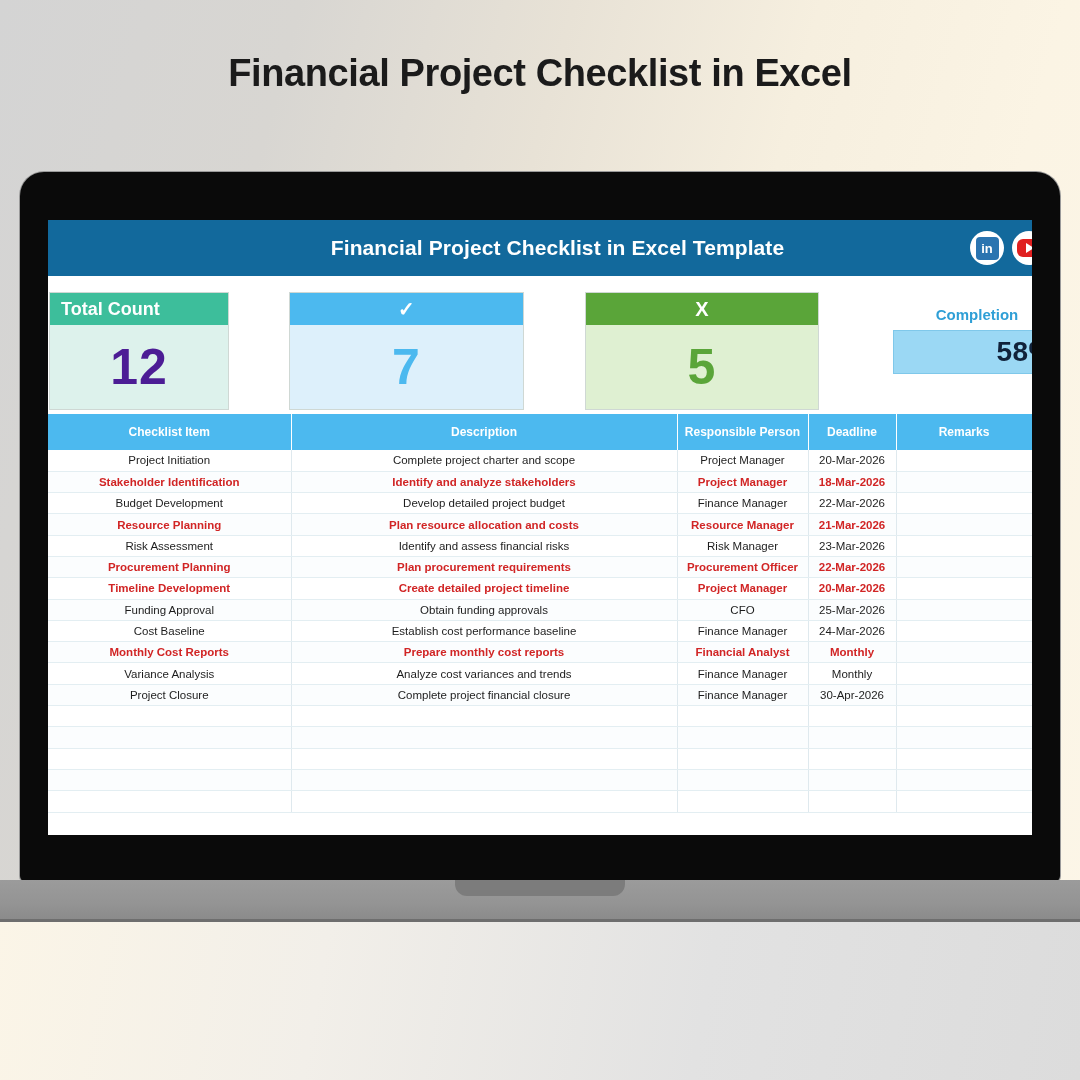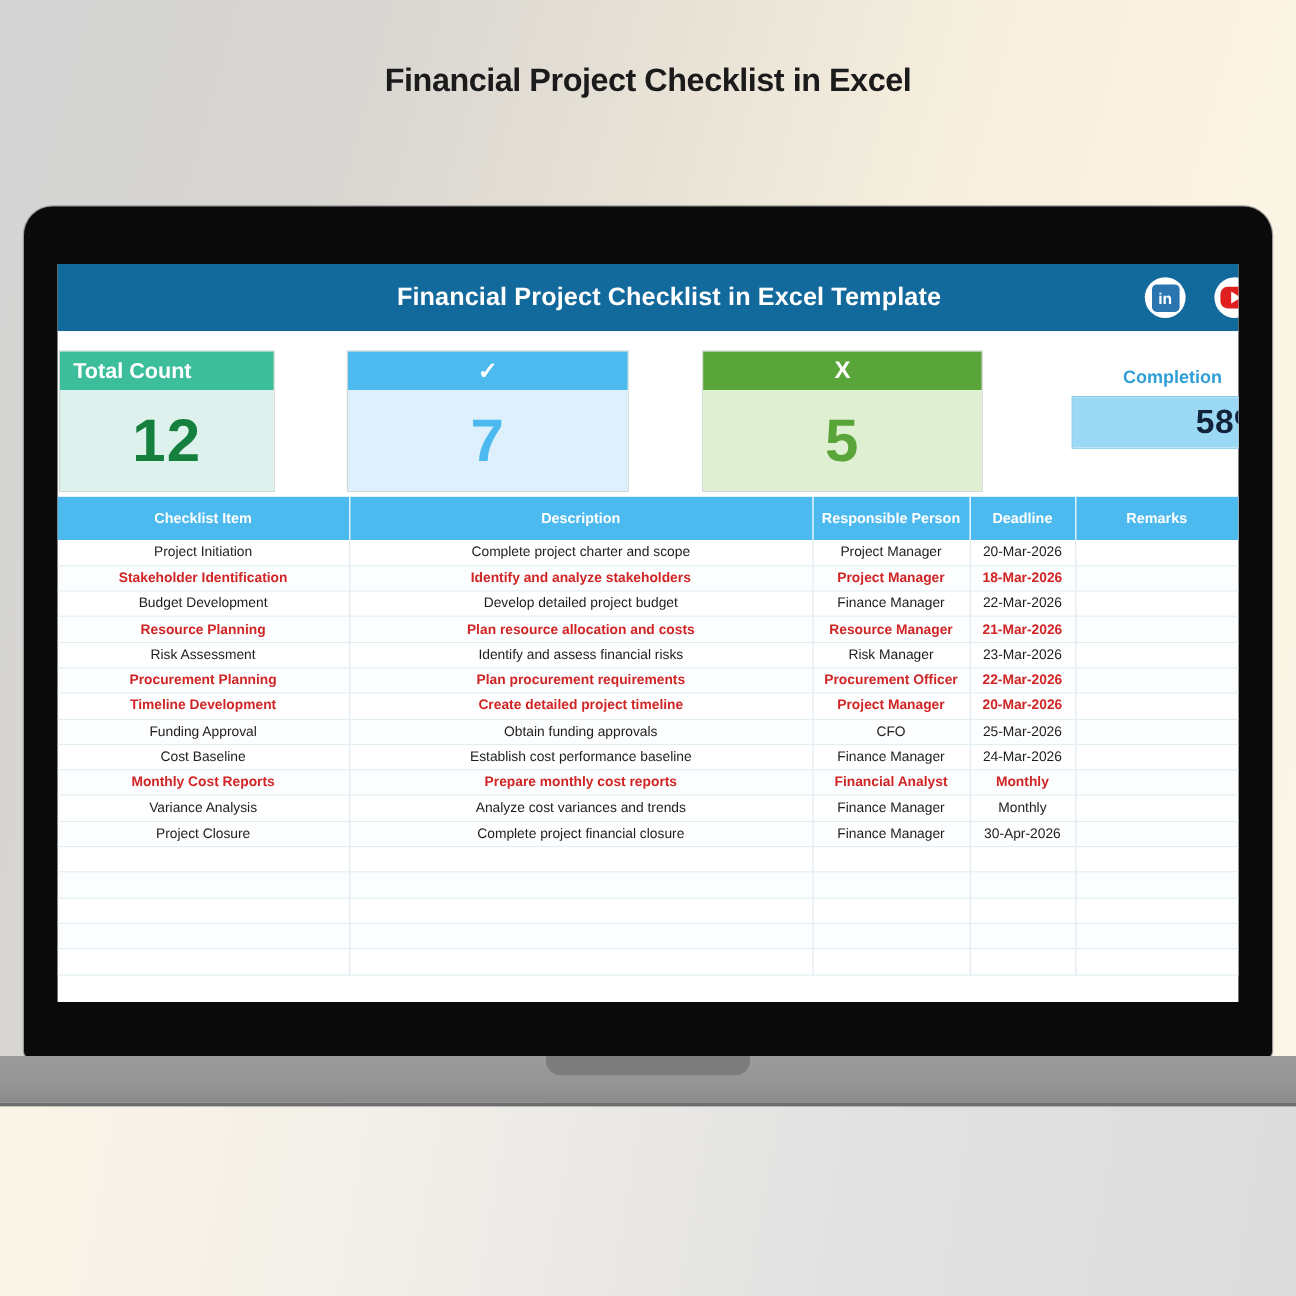--- a/index.html
+++ b/index.html
@@ -33,21 +33,21 @@
         #fbf5e7 0%, #f2efe9 30%, #e2e2e2 65%, #dcdcdc 100%);
   }
 
   
   .page-title {
     position: absolute;
     top: 52px;
     left: 0;
     width: 1080px;
     text-align: center;
-    font-size: 27px;
+    font-size: 38px;
     font-weight: 700;
     letter-spacing: -0.4px;
     color: #1b1b1b;
     font-family: "Liberation Sans", sans-serif;
   }
 
   
   .laptop {
     position: absolute;
     left: 20px;
@@ -107,21 +107,21 @@
     font-size: 21px;
     font-weight: 700;
     letter-spacing: 0.1px;
   }
   .social-icons {
     position: absolute;
     right: -14px;
     top: 50%;
     transform: translateY(-50%);
     display: flex;
-    gap: 24px;
+    gap: 8px;
   }
   .social-badge {
     width: 34px; height: 34px;
     border-radius: 50%;
     background: #ffffff;
     display: flex;
     align-items: center;
     justify-content: center;
   }
   .li-glyph {
@@ -179,21 +179,21 @@
     justify-content: center;
     font-size: 50px;
     font-weight: 700;
     letter-spacing: 1px;
     font-family: "Liberation Sans", sans-serif;
   }
 
   
   .kpi-total { left: 1px; width: 180px; }
   .kpi-total .kpi-head { background: #3dbe9b; justify-content: flex-start; padding-left: 11px; }
-  .kpi-total .kpi-body { background: #ddf2ec; color: #15803d; }
+  .kpi-total .kpi-body { background: #ddf2ec; color: #4c1d95; }
 
   
   .kpi-done { left: 241px; width: 235px; }
   .kpi-done .kpi-head { background: #4cb9ef; justify-content: center; font-size: 20px; }
   .kpi-done .kpi-body { background: #ddf0fb; color: #4cb9ef; }
 
   
   .kpi-pending { left: 537px; width: 234px; }
   .kpi-pending .kpi-head { background: #5aa539; justify-content: center; font-size: 20px; }
   .kpi-pending .kpi-body { background: #dff0d2; color: #5aa539; }

